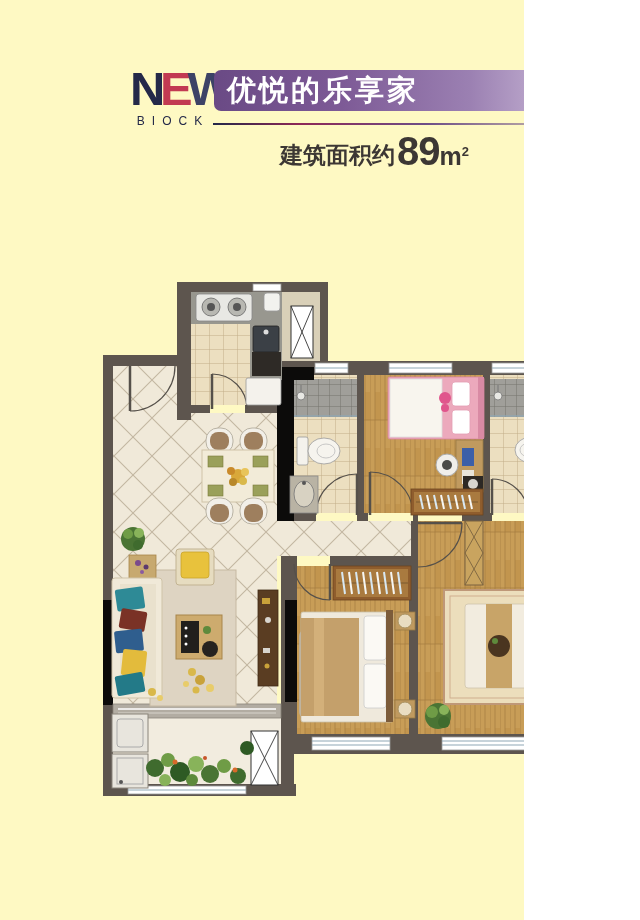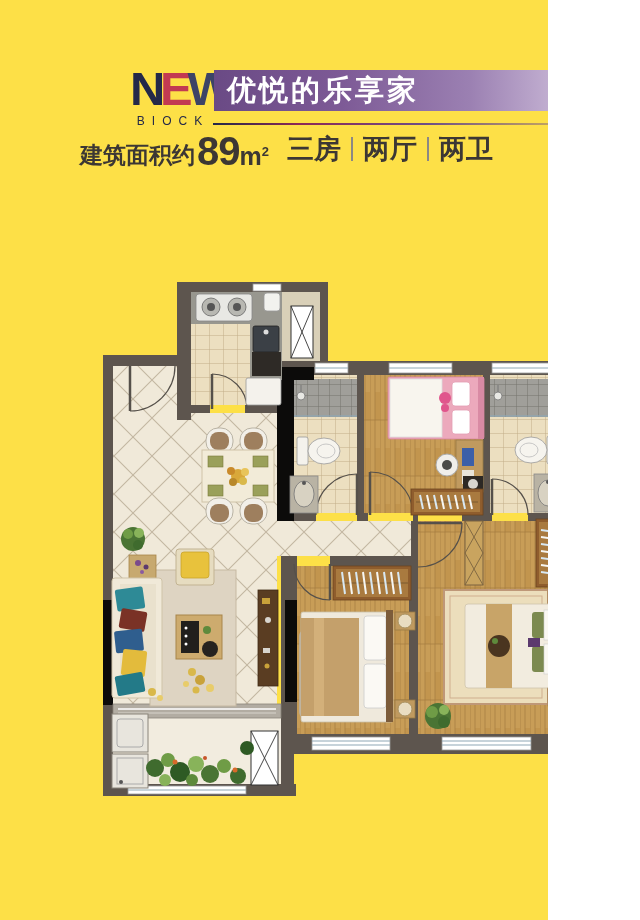--- a/index.html
+++ b/index.html
@@ -1,27 +1,27 @@
 <!DOCTYPE html>
 <html><head>
 <meta charset="utf-8">
 <style>
   html,body{margin:0;padding:0;background:#ffffff;}
-  .page{position:relative;width:524px;height:920px;background:#fde047;overflow:hidden;
-        font-family:"Liberation Sans","DejaVu Sans",sans-serif;padding-left:24px;}
+  .page{position:relative;width:524px;height:920px;background:#fef9c3;overflow:hidden;
+        font-family:"Liberation Sans","DejaVu Sans",sans-serif;}
   
   .logo{position:absolute;left:130px;top:66px;width:86px;text-align:center;}
   .logo-word{display:block;font-size:47px;font-weight:900;line-height:46px;letter-spacing:-5px;
              transform:scaleX(1.04);transform-origin:left;}
   .logo-word .n{color:#242949;} .logo-word .e{color:#c23a52;} .logo-word .w{color:#3d4366;}
   .logo-sub{display:block;margin-top:2px;font-size:12px;font-weight:400;letter-spacing:7px;color:#242949;}
   .banner{position:absolute;left:214px;top:70px;width:426px;height:41px;
           background:linear-gradient(90deg,#6a4a85 0%,#7d5a96 30%,#9b80b2 60%,#cbbad8 84%,#ffffff 100%);
           color:#ffffff;font-size:29px;font-weight:700;letter-spacing:3px;
-          display:flex;align-items:center;padding-left:13px;box-sizing:border-box;}
+          display:flex;align-items:center;padding-left:13px;box-sizing:border-box;border-radius:7px;}
   .rule{position:absolute;left:213px;top:123px;width:427px;height:2px;
         background:linear-gradient(90deg,#232849 0%,#8d2856 20%,#6d4e87 50%,rgba(109,78,135,0) 100%);}
   .spec{position:absolute;top:131px;left:0;right:55px;display:flex;justify-content:flex-end;
         align-items:flex-end;color:#3c3734;}
   .spec .lbl{font-size:23px;font-weight:700;}
   .spec .val{font-size:40px;font-weight:800;line-height:40px;letter-spacing:-1px;margin-left:2px;}
   .spec .unit{font-size:25px;font-weight:700;}
   .spec .sup{font-size:13px;font-weight:700;vertical-align:super;}
   .rooms{display:flex;align-items:center;margin-left:18px;transform:translateY(-4px);}
   .rooms .item{font-size:27px;font-weight:800;}
@@ -39,27 +39,20 @@
     <span class="logo-sub">BIOCK</span>
   </div>
   <div class="banner">
     <span>优悦的乐享家</span>
   </div>
   <div class="rule"></div>
   <div class="spec">
     <span class="lbl">建筑面积约</span>
     <span class="val">89</span>
     <span class="unit"><span>m</span><span class="sup">2</span></span>
-    <span class="rooms">
-      <span class="item">三房</span>
-      <span class="div"></span>
-      <span class="item">两厅</span>
-      <span class="div"></span>
-      <span class="item">两卫</span>
-    </span>
   </div>
 
   <div class="plan">
   <svg width="494" height="530" viewBox="96 276 494 530" xmlns="http://www.w3.org/2000/svg">
     <defs>
       <pattern id="pDiag" width="38" height="38" patternUnits="userSpaceOnUse">
         <rect width="38" height="38" fill="#f0e9d9"></rect>
         <path d="M0,0 L38,38 M38,0 L0,38" stroke="#c3b7a2" stroke-width="1.1" fill="none"></path>
       </pattern>
       <pattern id="pBeige" width="14" height="14" patternUnits="userSpaceOnUse">

